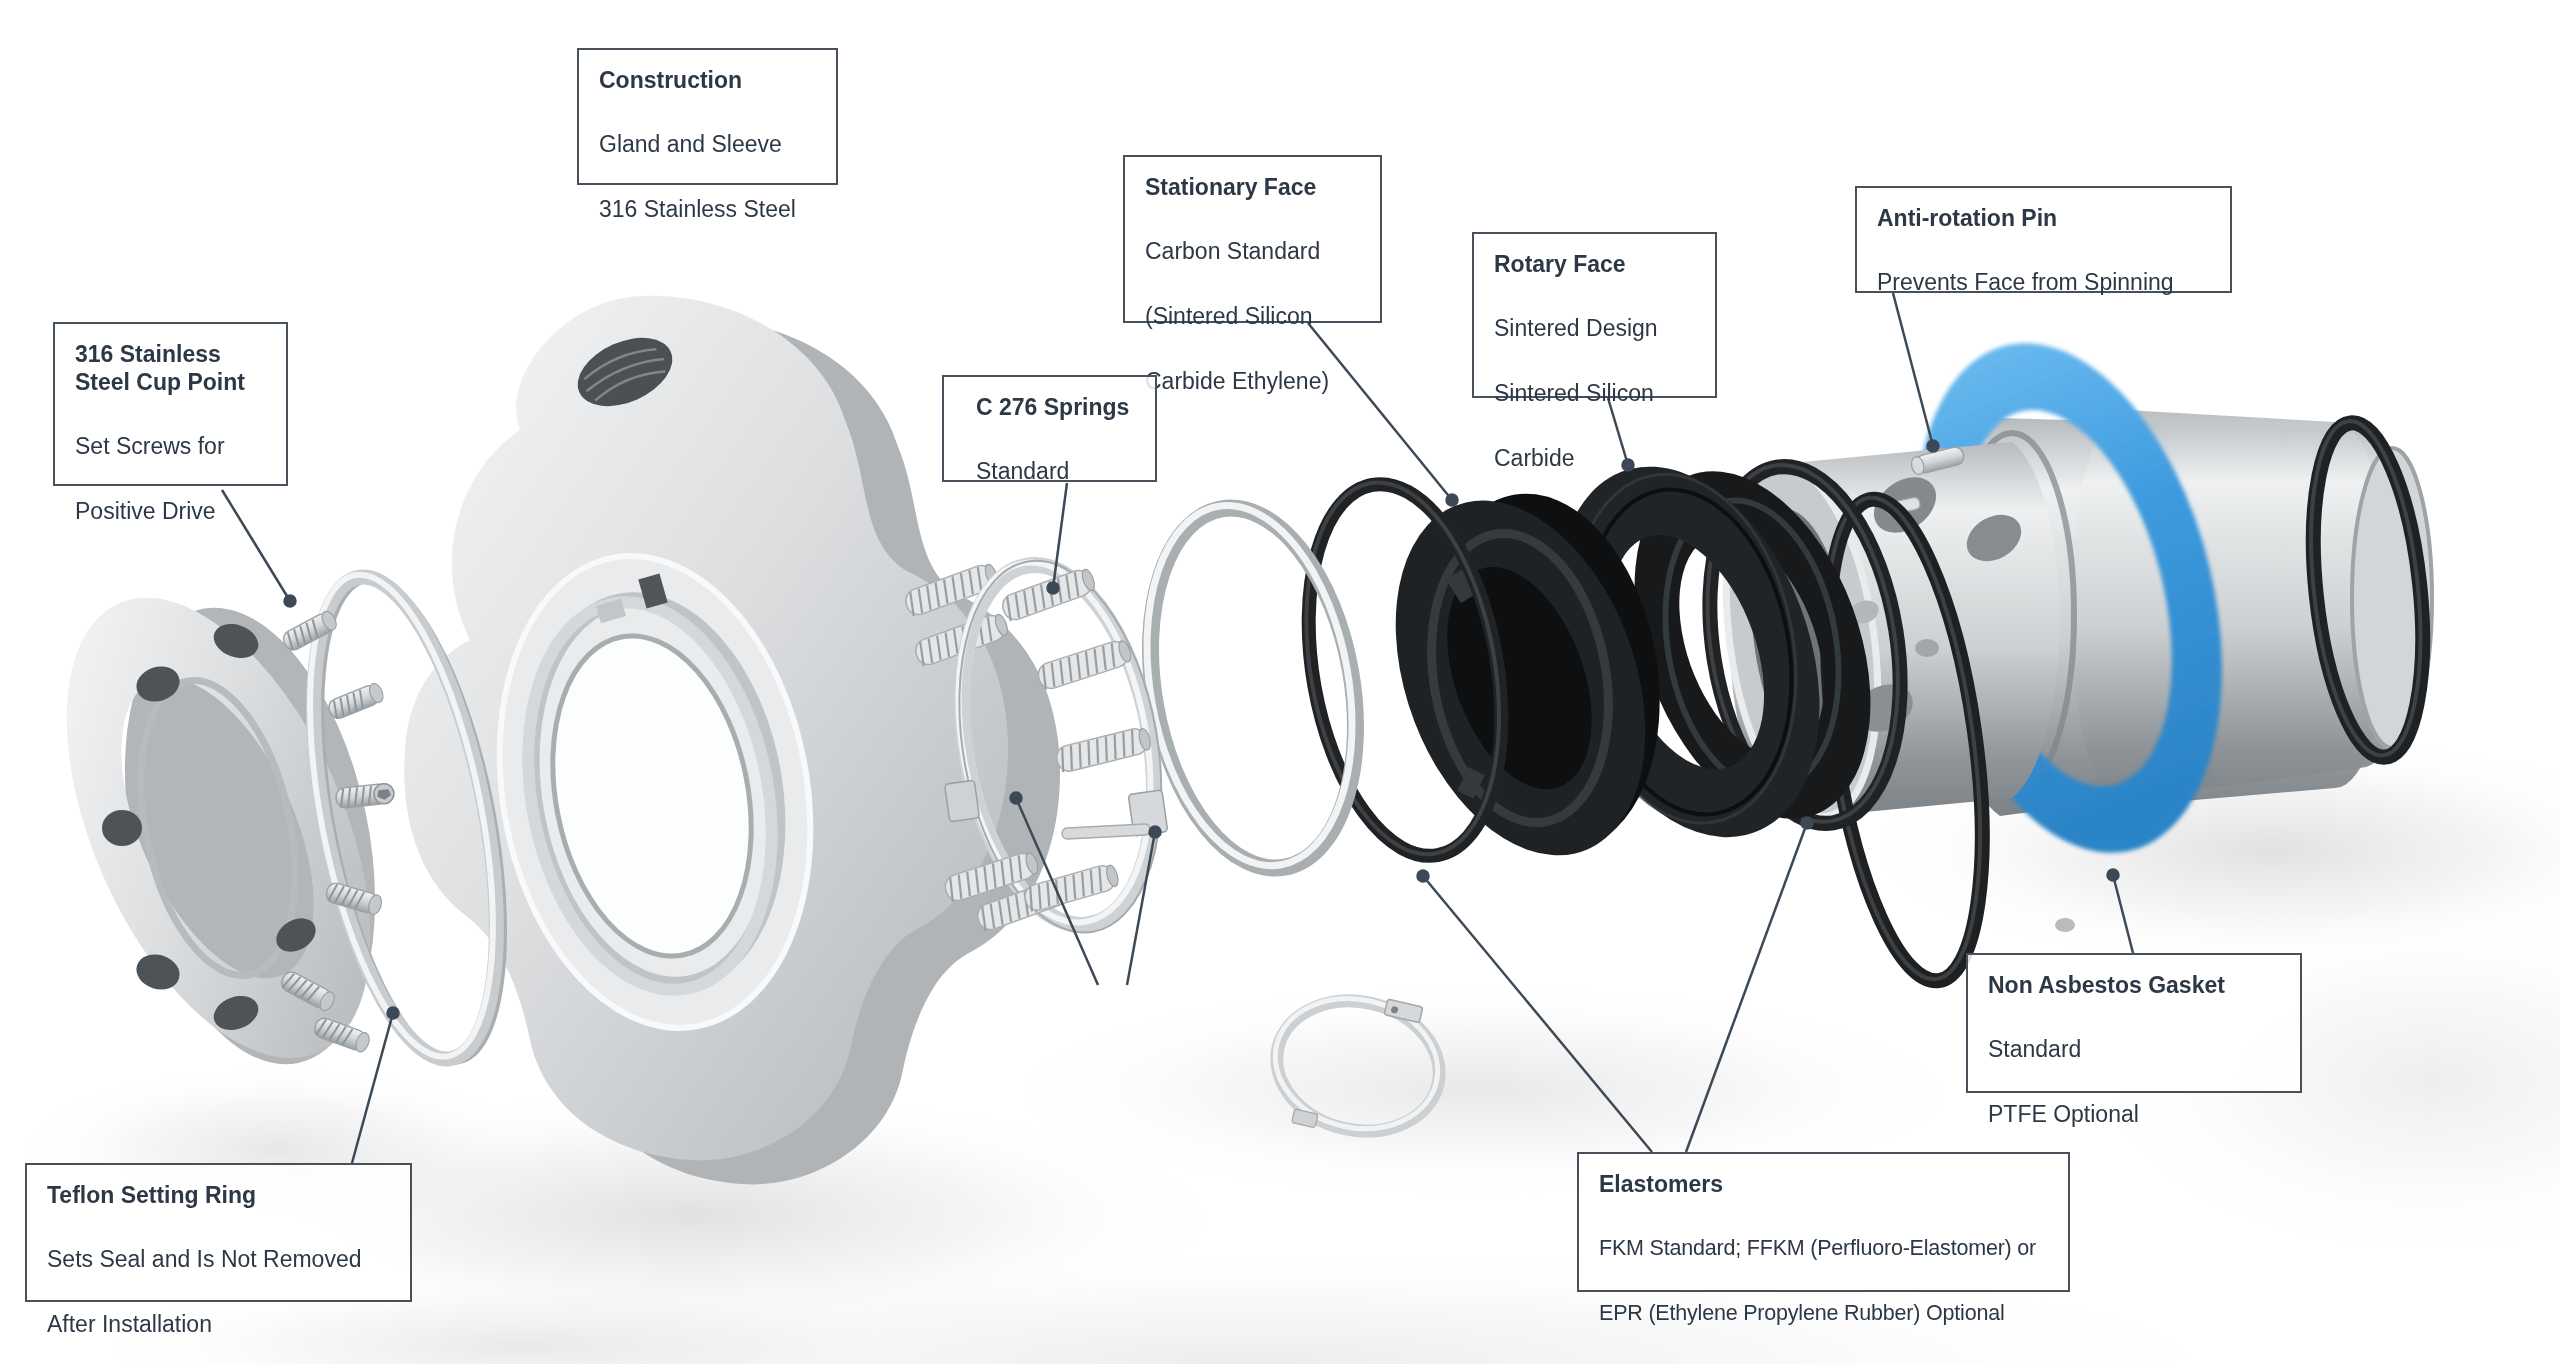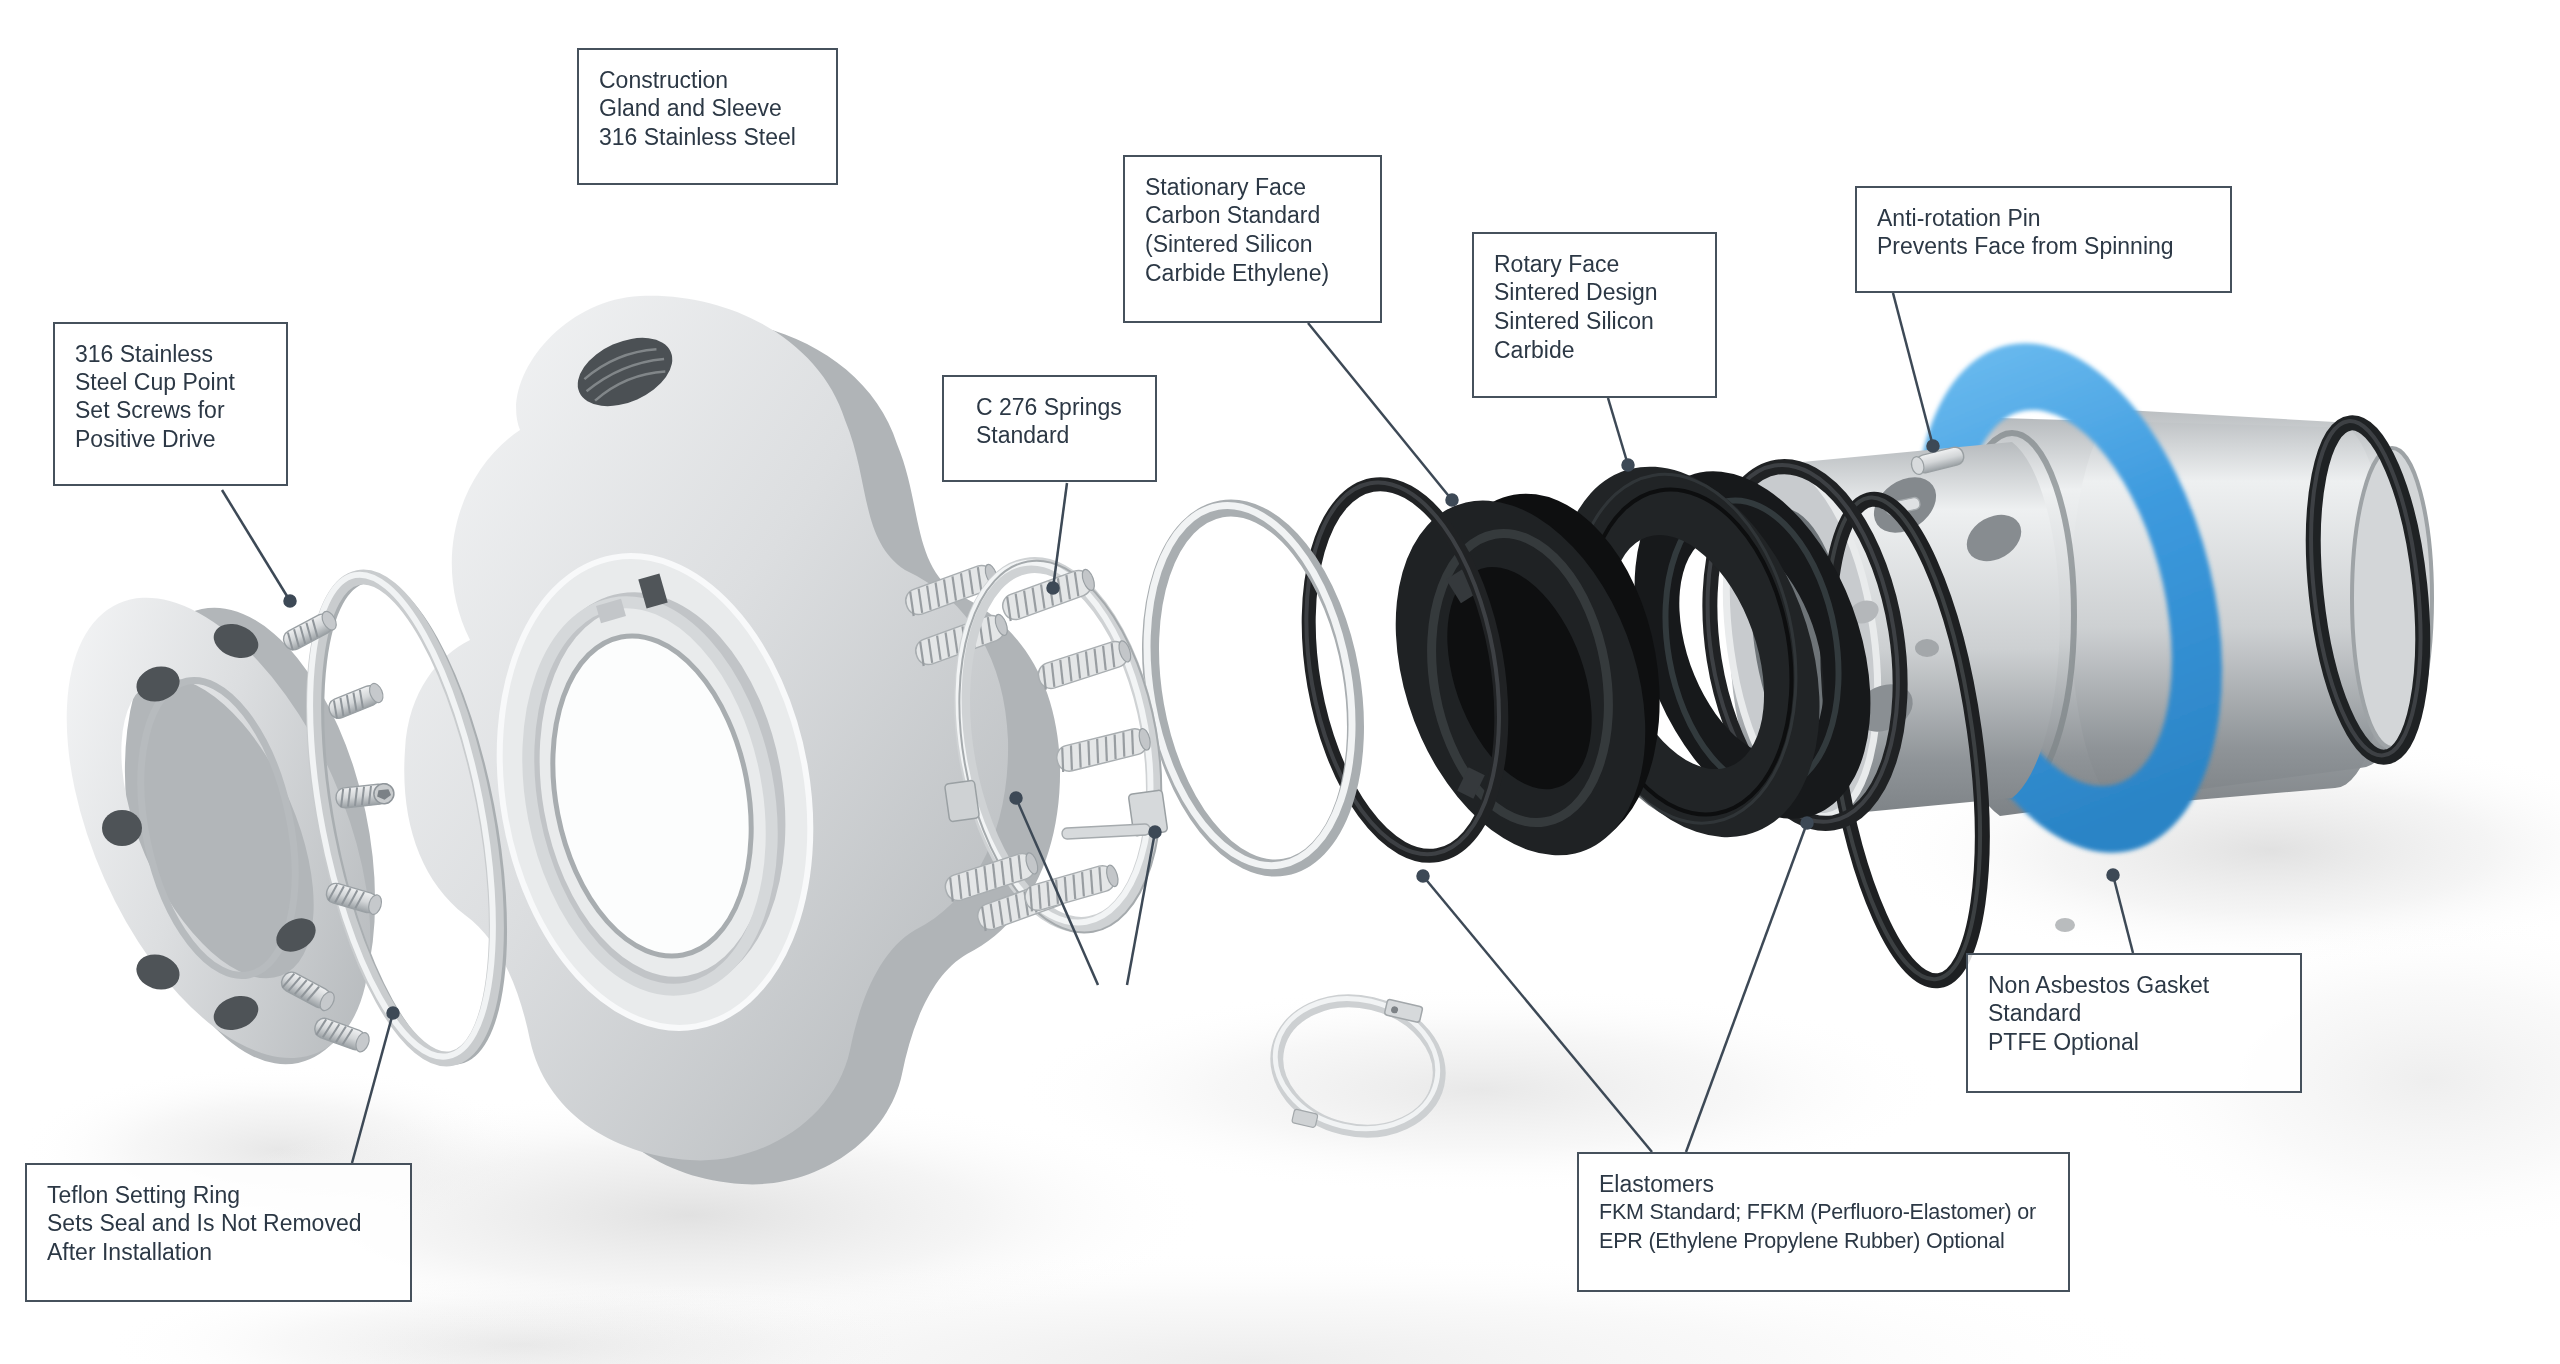--- a/index.html
+++ b/index.html
@@ -4,22 +4,22 @@
 <style>
   html,body{margin:0;padding:0;background:#ffffff;}
   .stage{position:relative;width:2560px;height:1364px;overflow:hidden;background:#ffffff;
          font-family:"Liberation Sans",sans-serif;}
   svg.base{position:absolute;left:0;top:0;z-index:1;}
   svg.overlay{position:absolute;left:0;top:0;z-index:5;pointer-events:none;}
   .callout{position:absolute;z-index:4;box-sizing:border-box;
            background:rgba(255,255,255,0.84);
            border:2px solid #46515c;
            padding:16px 20px;color:#2c3845;}
-  .co-title{font-weight:400;font-size:23px;line-height:28px;}
-  .co-line{font-size:23px;line-height:29px;}
+  .co-title{font-weight:700;font-size:23px;line-height:28px;}
+  .co-line{font-size:23px;line-height:29px;margin-top:36px;}
   .co-elastomers .co-line{font-size:21.5px;letter-spacing:-0.2px;}
   
   #co-construction{left:577px;top:48px;width:261px;height:137px;}
   #co-cup-point{left:53px;top:322px;width:235px;height:164px;}
   #co-stationary{left:1123px;top:155px;width:259px;height:168px;}
   #co-rotary{left:1472px;top:232px;width:245px;height:166px;}
   #co-pin{left:1855px;top:186px;width:377px;height:107px;}
   #co-springs{left:942px;top:375px;width:215px;height:107px;padding-left:32px;}
   #co-lugs{left:1023px;top:985px;width:389px;height:137px;}
   #co-teflon{left:25px;top:1163px;width:387px;height:139px;}

